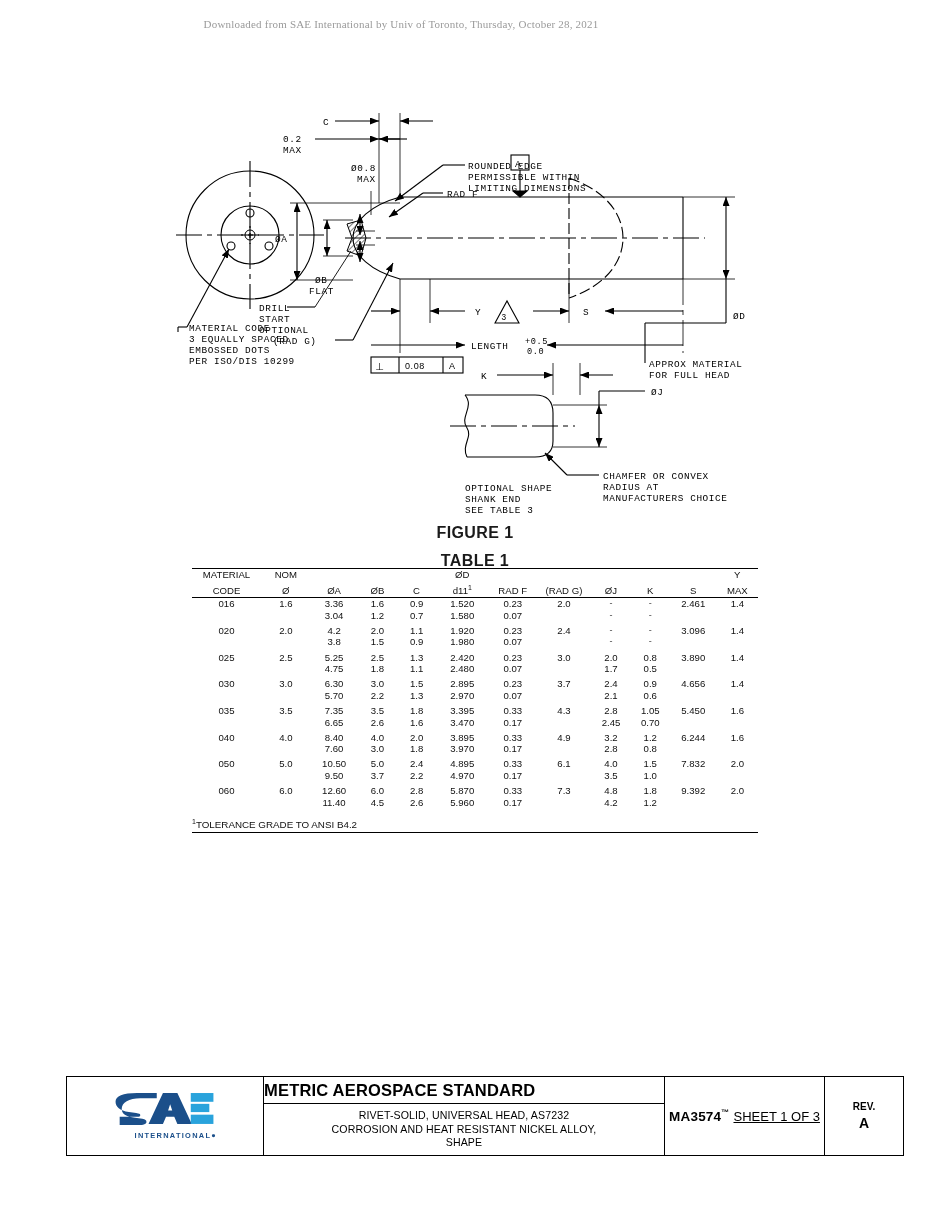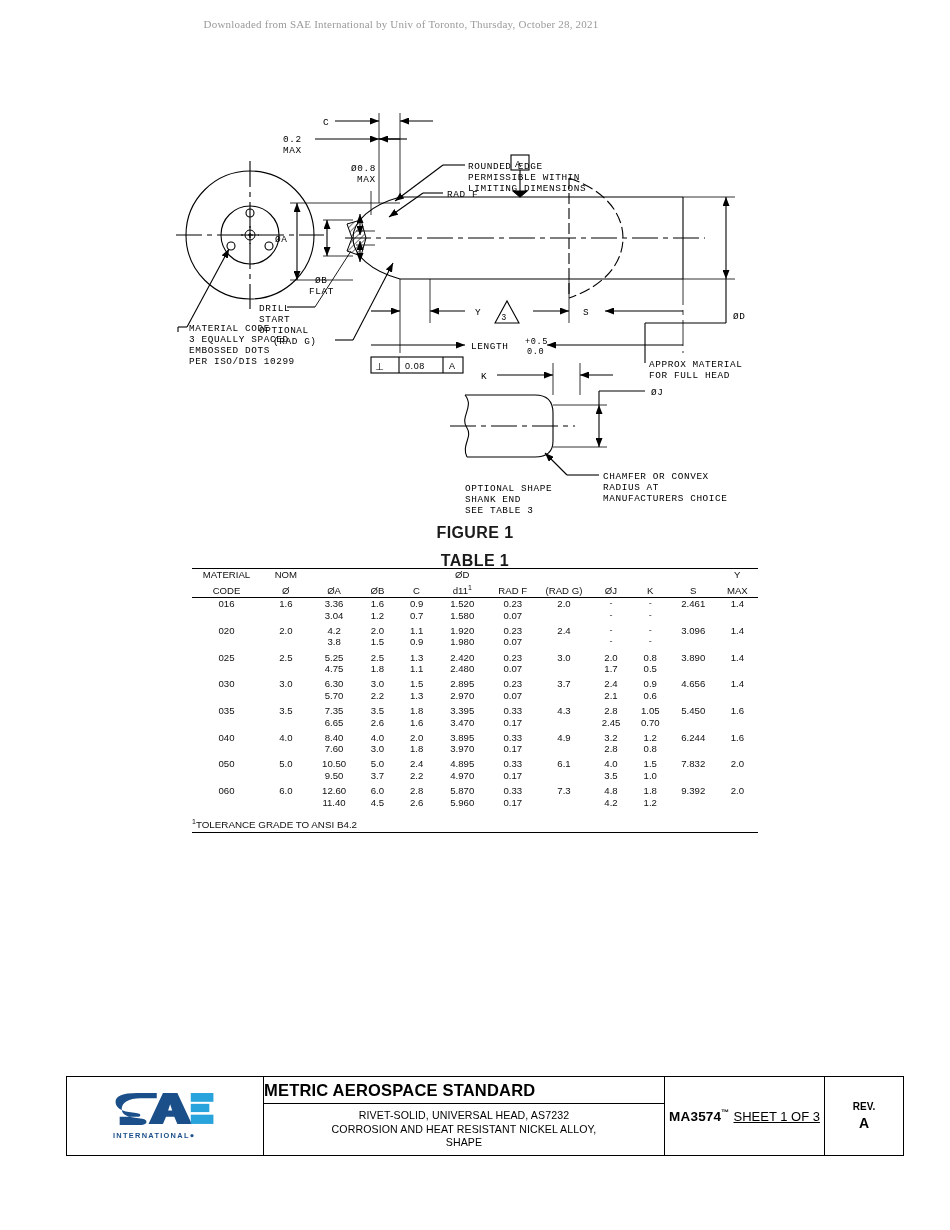--- a/index.html
+++ b/index.html
@@ -98,21 +98,21 @@
   .tb-docno .tm{font-size:8px;vertical-align:super;font-weight:bold;}
   .tb-sheet{font-size:13px;text-decoration:underline;}
   .tb-rev{
     width:78px;display:flex;flex-direction:column;align-items:center;
     justify-content:center;gap:3px;box-sizing:border-box;
   }
   .tb-rev-l{font-size:10px;font-weight:bold;}
   .tb-rev-v{font-size:14px;font-weight:bold;}
 
   
-  .sae-logo{width:104px;text-align:left;}
+  .sae-logo{width:104px;text-align:right;}
   .sae-intl{
     font-size:7.4px;font-weight:bold;color:#1b4f8a;letter-spacing:1.3px;
     margin-top:1px;
   }
 </style>
 </head>
 <body>
 
 <div class="page">
 

